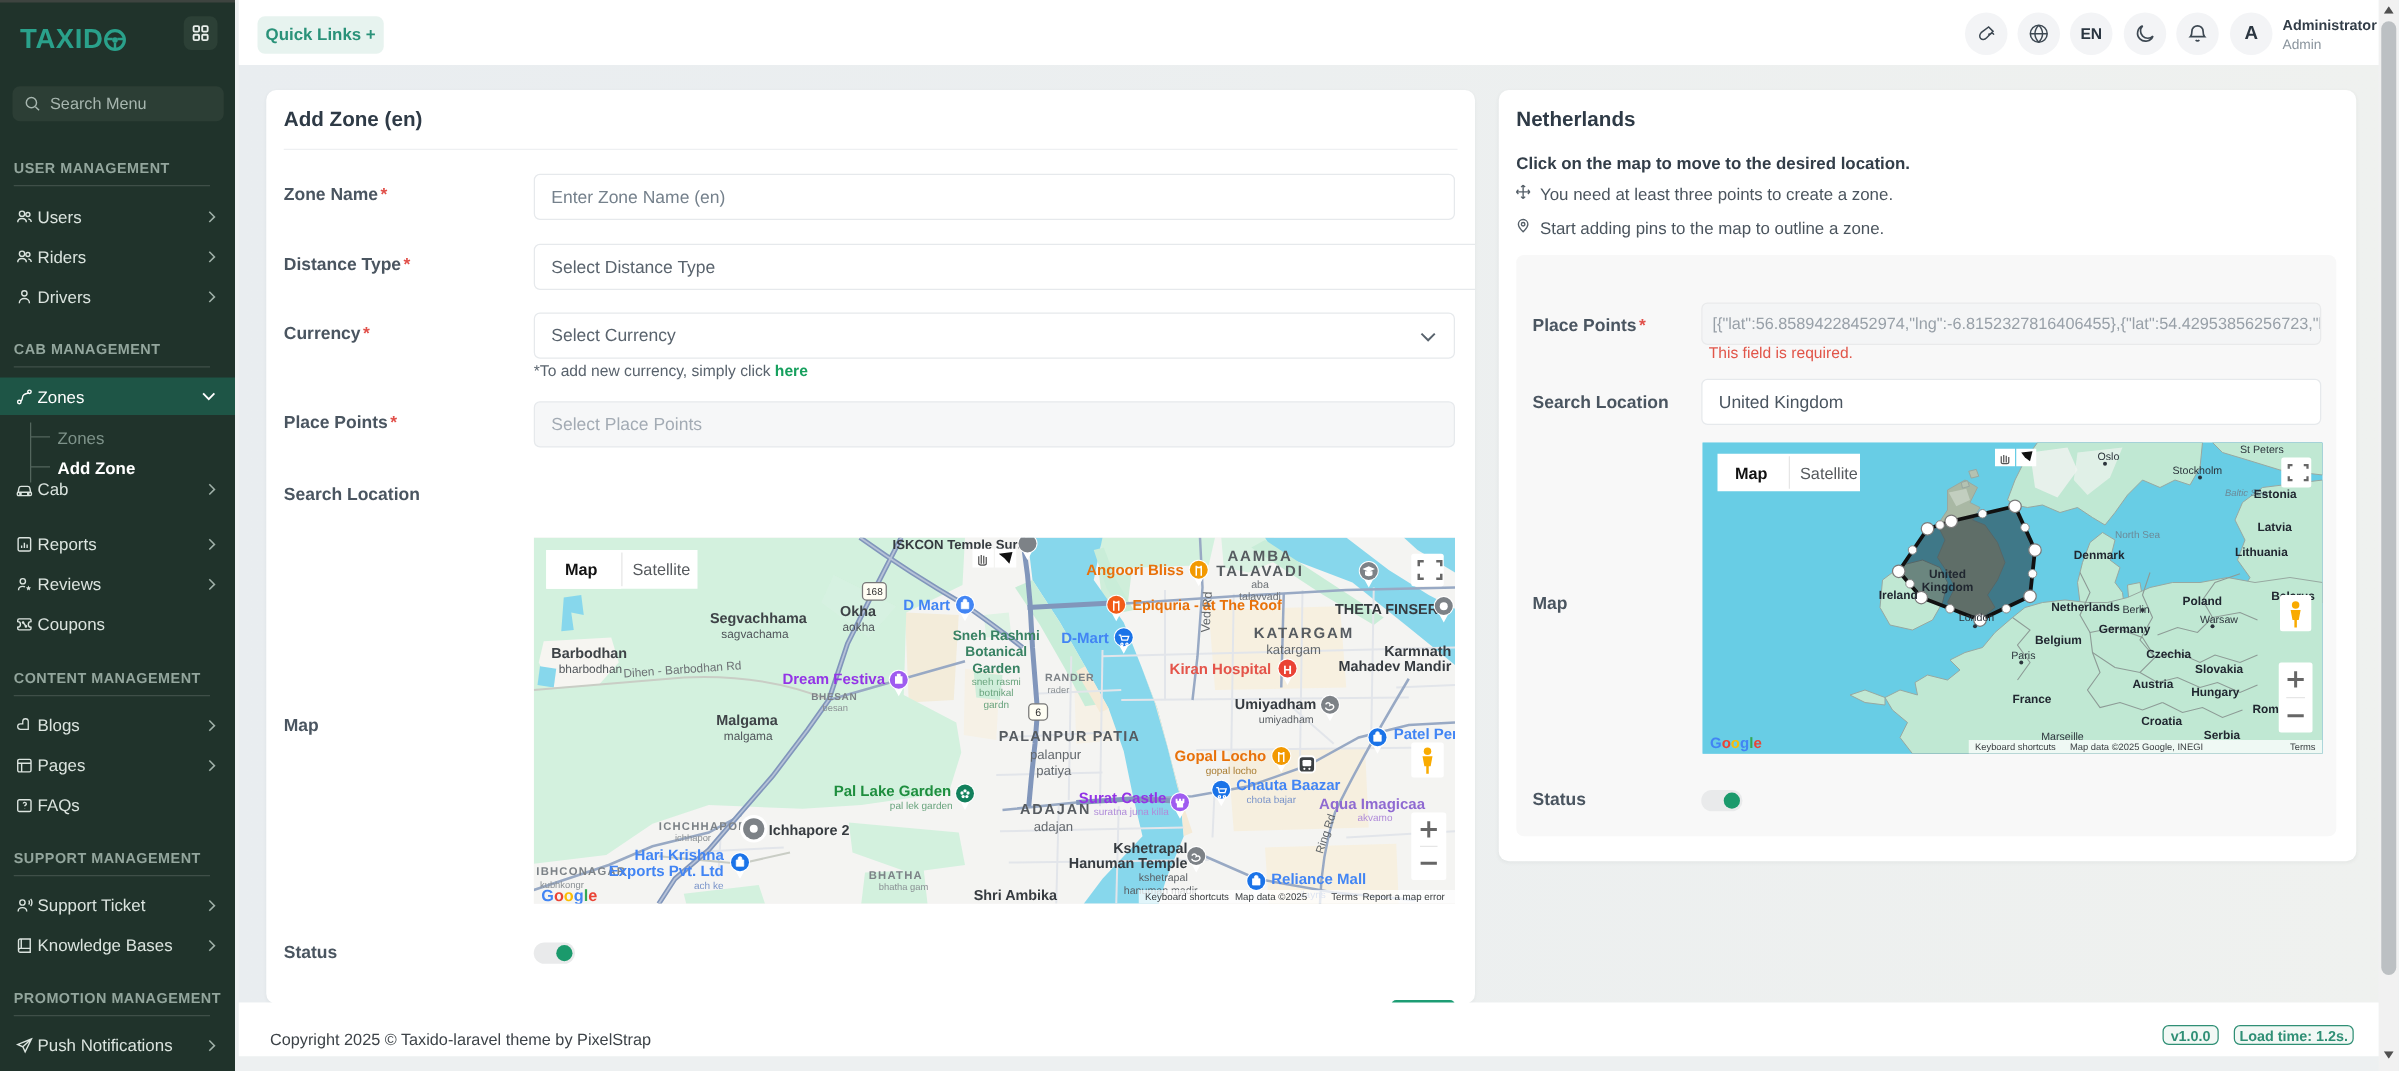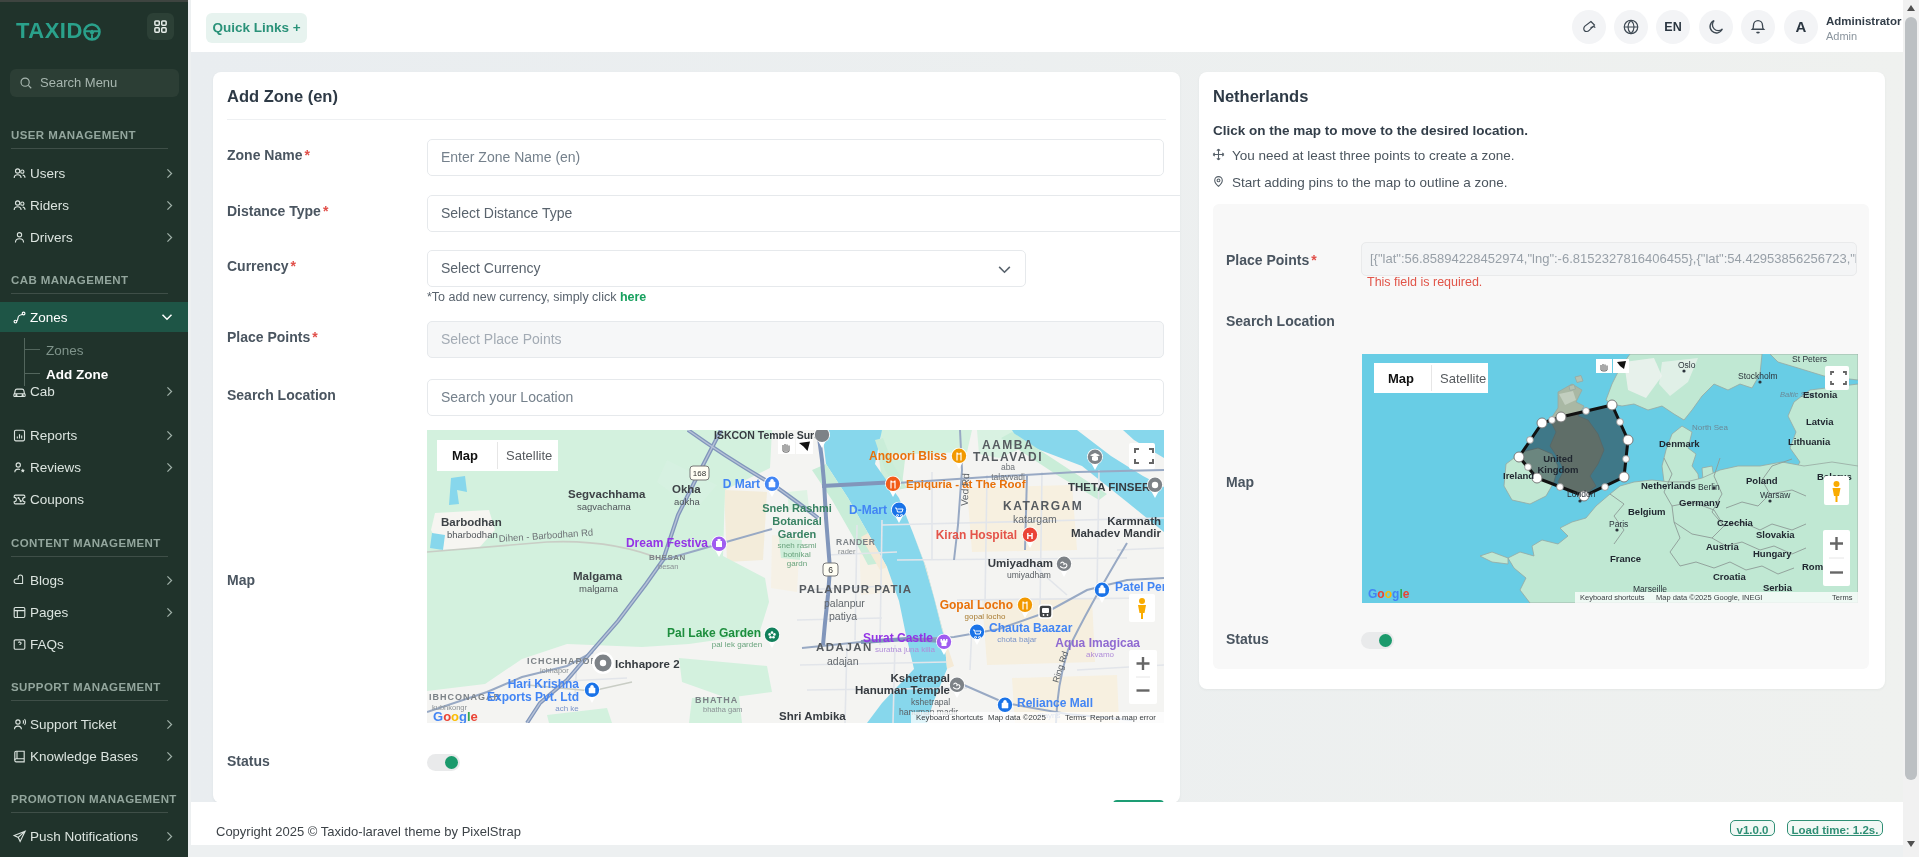--- a/index.html
+++ b/index.html
@@ -253,30 +253,29 @@
 
     <div class="abs lbl" style="left:14px;top:75px">Zone Name<span class="req">*</span></div>
     <div class="abs inp" style="left:214px;top:67px;width:737px;">Enter Zone Name (en)</div>
 
     <div class="abs lbl" style="left:14px;top:131px">Distance Type<span class="req">*</span></div>
     <div class="abs inp sel" style="left:214px;top:123px;width:797px;">Select Distance Type<svg class="dd" width="13" height="8" viewBox="0 0 14 9" fill="none" stroke="#59636d" stroke-width="1.8">
           <path d="M1 1l6 6 6-6"></path>
         </svg></div>
 
     <div class="abs lbl" style="left:14px;top:186px">Currency<span class="req">*</span></div>
-    <div class="abs inp sel" style="left:214px;top:178px;width:599px;">Select Currency<svg class="dd" width="13" height="8" viewBox="0 0 14 9" fill="none" stroke="#59636d" stroke-width="1.8">
+    <div class="abs inp sel" style="left:214px;top:178px;width:737px;">Select Currency<svg class="dd" width="13" height="8" viewBox="0 0 14 9" fill="none" stroke="#59636d" stroke-width="1.8">
           <path d="M1 1l6 6 6-6"></path>
         </svg></div>
     <div class="abs" style="left:214px;top:218px;font-size:12.5px;color:#59636d">*To add new currency, simply click <b style="color:#17a05e">here</b></div>
 
     <div class="abs lbl" style="left:14px;top:257px">Place Points<span class="req">*</span></div>
     <div class="abs inp dis" style="left:214px;top:249px;width:737px;">Select Place Points</div>
 
     <div class="abs lbl" style="left:14px;top:315px">Search Location</div>
-    <div class="abs inp" style="left:214px;top:307px;width:737px;color:#75818c">Search your Location</div>
 
     <div class="abs lbl" style="left:14px;top:500px">Map</div>
     <div class="abs" id="leftmap" style="left:214px;top:358px;width:737px;height:293px;background:#f7f5f2;overflow:hidden">
 <svg width="737" height="293" viewBox="0 0 737 293" font-family="Liberation Sans, sans-serif">
 <defs>
 <g id="pin">
               <path d="M0,4 L-3.3,-2 A8 8 0 1 1 3.3,-2 Z" transform="translate(0,8)" fill="#fff"></path>
               <circle r="7.2" cx="0" cy="-1.2"></circle>
             </g>
 </defs>
@@ -593,20 +592,21 @@
         </svg></div>
     <div class="abs" style="left:33px;top:103px;font-size:13.5px;color:#4b555e">Start adding pins to the map to outline a zone.</div>
 
     <div class="abs" style="left:14px;top:132px;width:656px;height:465px;background:#f8f8f8;border-radius:6px"></div>
 
     <div class="abs lbl" style="left:27px;top:180px">Place Points<span class="req">*</span></div>
     <div class="abs inp dis2" style="left:162px;top:170px;width:496px;">[{"lat":56.85894228452974,"lng":-6.8152327816406455},{"lat":54.42953856256723,"lng</div>
     <div class="abs" style="left:168px;top:203px;font-size:12.5px;color:#e15549">This field is required.</div>
 
     <div class="abs lbl" style="left:27px;top:241px">Search Location</div>
+    <div class="abs inp" style="left:162px;top:231px;width:496px;color:#4a5560">United Kingdom</div>
 
     <div class="abs lbl" style="left:27px;top:402px">Map</div>
     <div class="abs" id="rightmap" style="left:163px;top:282px;width:496px;height:249px;background:#68cde5;overflow:hidden">
 <svg width="496" height="249" viewBox="0 0 496 249" font-family="Liberation Sans, sans-serif">
 <rect width="496" height="249" fill="#68cde5"></rect>
 <g stroke="#97a8a1" stroke-width="0.8">
 
 <path d="M244,46 L250,30 L258,14 L268,0 L400,0 L398,20 L390,34 L378,30 L366,36 L352,30 L340,42 L330,56 L322,66 L312,60 L300,52 L286,56 L272,50 L260,52 L250,50 Z" fill="#c0e8d3"></path>
 <path d="M408,0 L496,0 L496,26 L462,22 L436,14 L416,8 Z" fill="#c0e8d3"></path>
 

